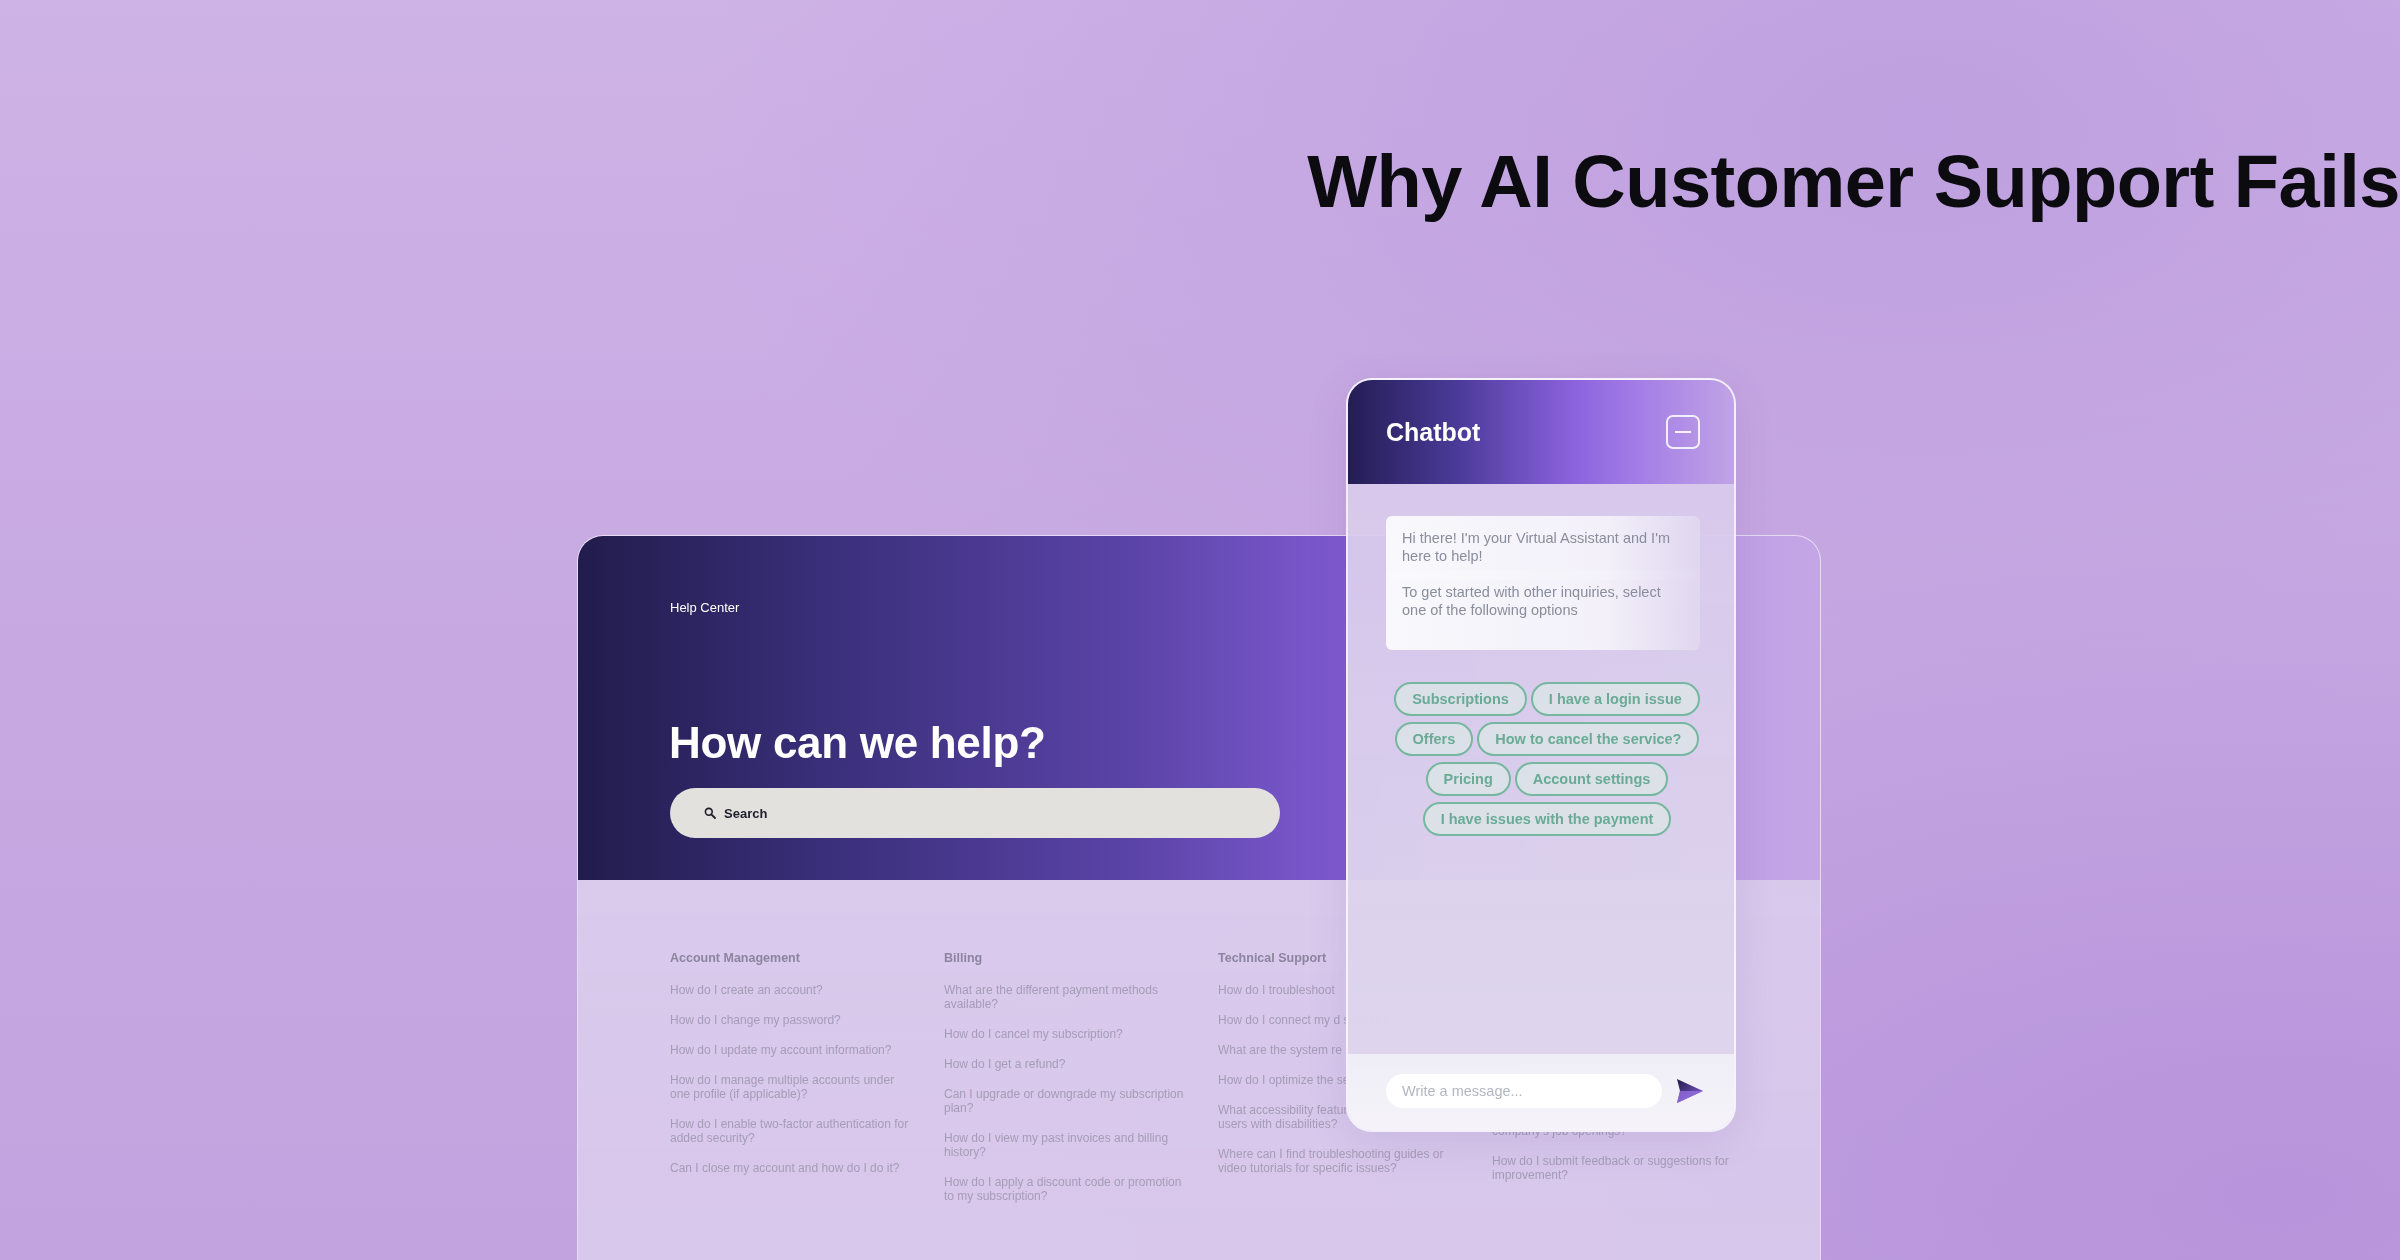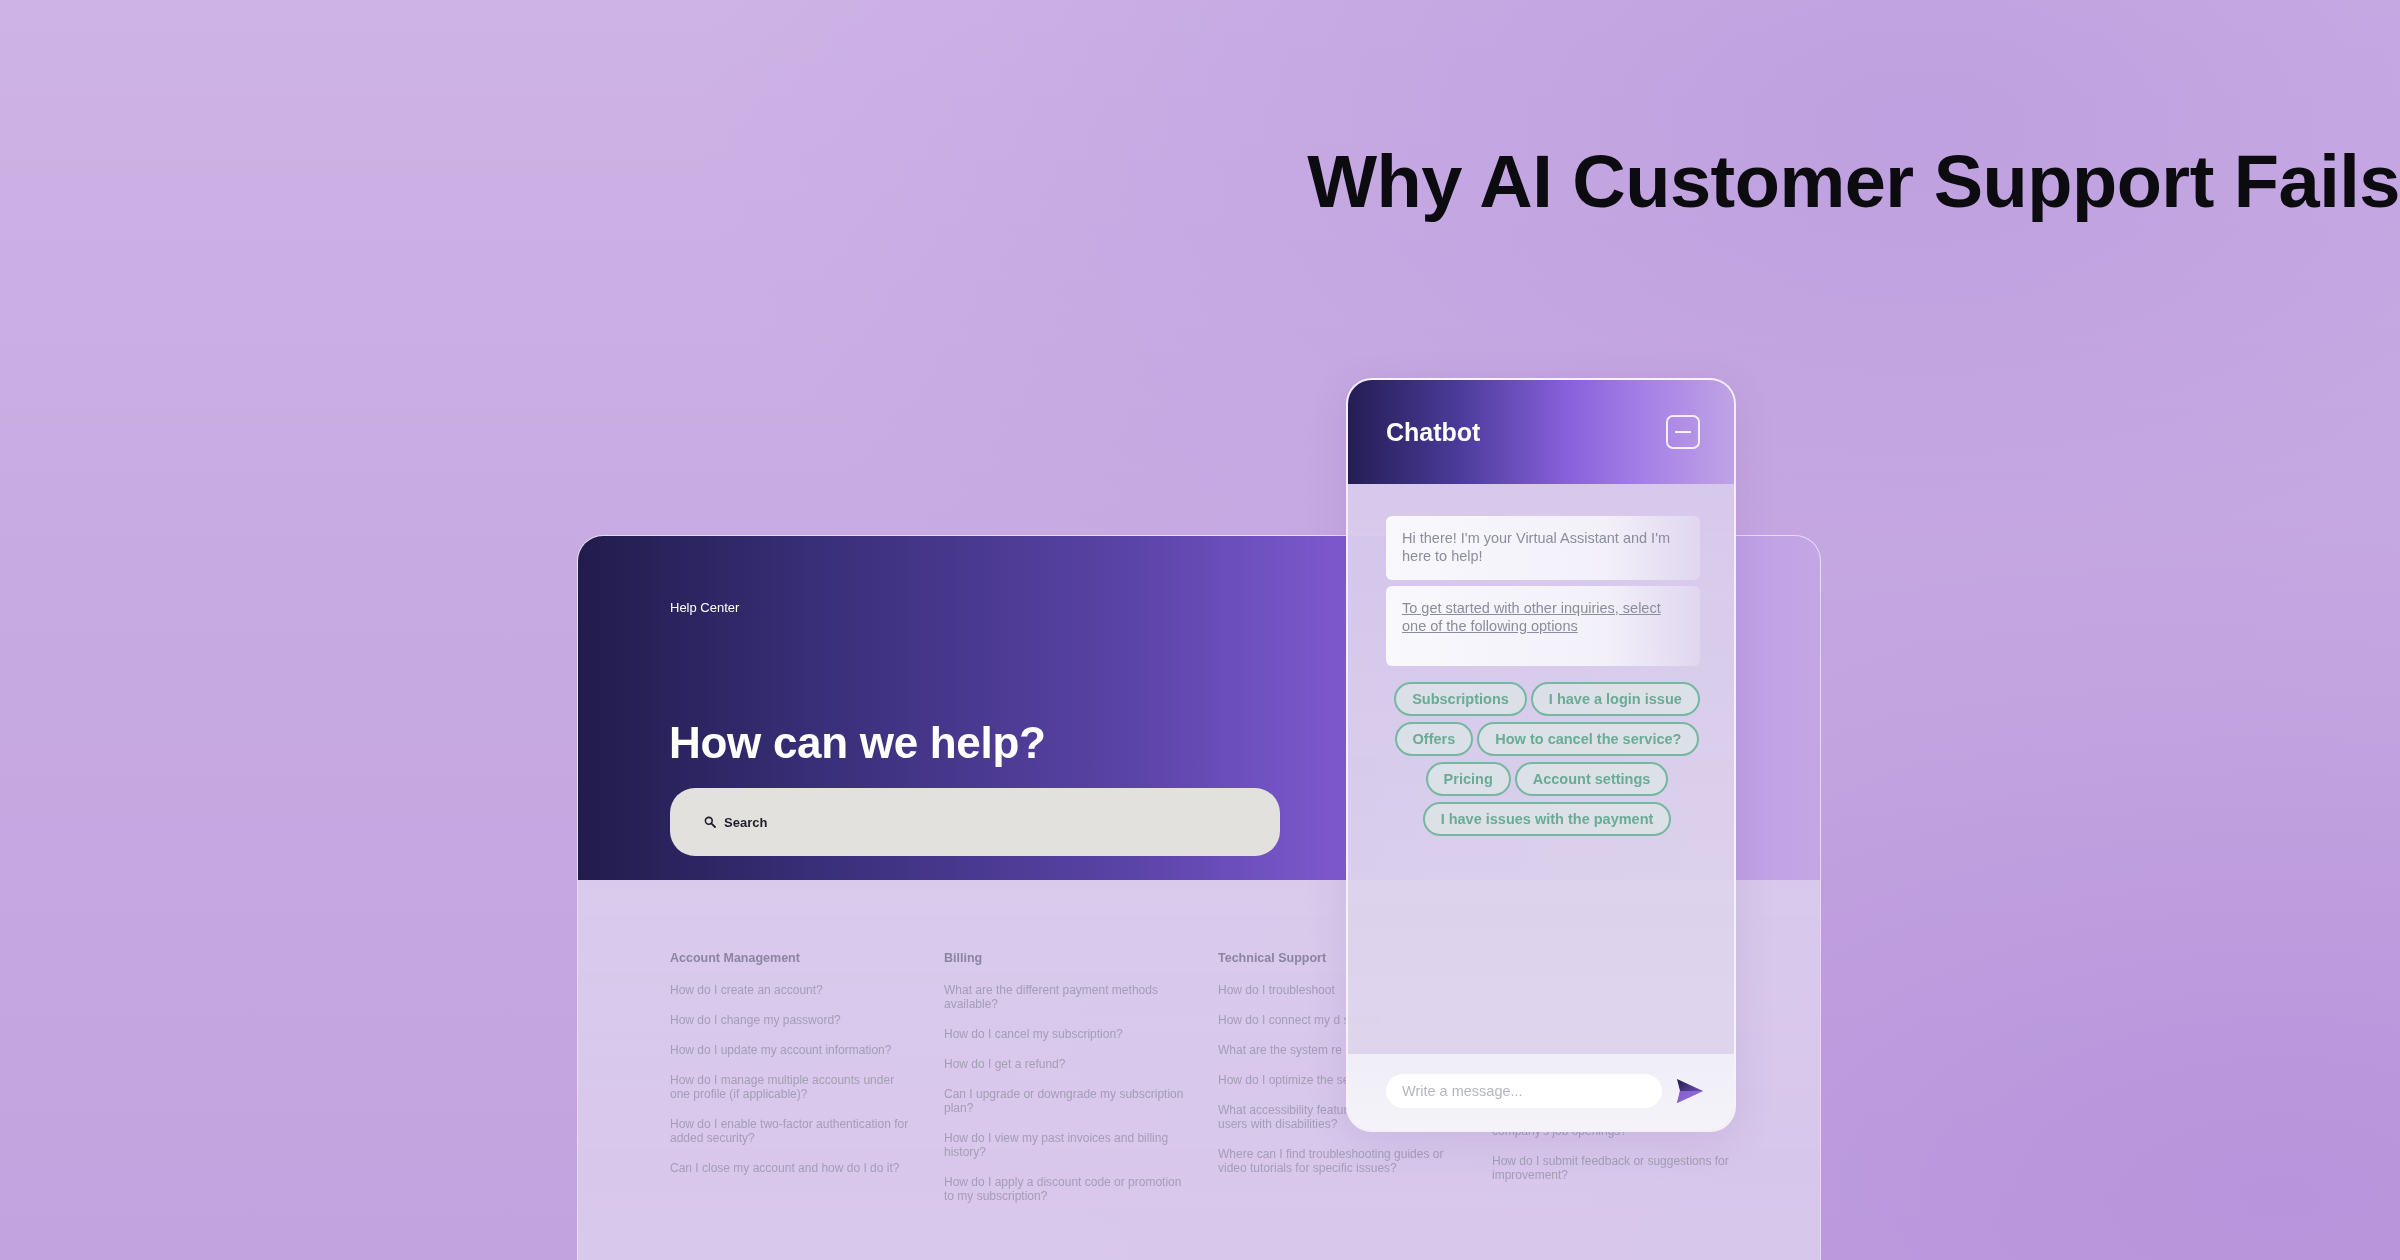--- a/index.html
+++ b/index.html
@@ -31,21 +31,21 @@
   }
   .help-label {
     position: absolute; left: 92px; top: 64px; color: #ffffff;
     font-size: 13px; font-weight: 400;
   }
   .help-title {
     position: absolute; left: 91px; top: 182px; color: #ffffff;
     font-size: 44px; font-weight: 700; letter-spacing: -0.3px;
   }
   .help-search {
-    position: absolute; left: 92px; top: 252px; width: 610px; height: 68px;
+    position: absolute; left: 92px; top: 252px; width: 610px; height: 50px;
     border-radius: 25px; background: #e2e1de;
     display: flex; align-items: center; padding-left: 34px; gap: 8px;
     color: #1e1e2a; font-size: 13px; font-weight: 700;
   }
   .help-search svg { width: 12px; height: 12px; }
   .faq-cols {
     position: absolute; left: 92px; top: 415px; width: 1100px;
     display: flex; gap: 0;
   }
   .faq-col { width: 274px; }
@@ -78,21 +78,21 @@
     display: flex; align-items: center; justify-content: center;
   }
   .chat-min i { display: block; width: 16px; height: 2px; background: rgba(255,255,255,0.9); }
   .bubble {
     position: absolute; left: 38px; width: 314px;
     border-radius: 6px; padding: 13px 16px;
     background: linear-gradient(90deg, rgba(250,250,253,0.97) 0%, rgba(244,242,250,0.95) 70%, rgba(225,216,240,0.9) 100%);
     color: #8a8d9c; font-size: 14.5px; line-height: 18px;
   }
   .b1 { top: 136px; height: 64px; }
-  .b2 { top: 206px; height: 80px; text-decoration: underline; }
+  .b2 { top: 190px; height: 80px; }
   .chips {
     position: absolute; left: 46px; top: 302px; width: 306px;
     display: flex; flex-direction: column; align-items: center; gap: 6px;
   }
   .chip-row { display: flex; gap: 4px; justify-content: flex-end; }
   .chip {
     height: 34px; border-radius: 17px;
     border: 2px solid #76b7a0; background: rgba(220,228,232,0.85);
     color: #6aab96; font-size: 14.5px; font-weight: 700;
     padding: 0 16px; display: flex; align-items: center; white-space: nowrap;

